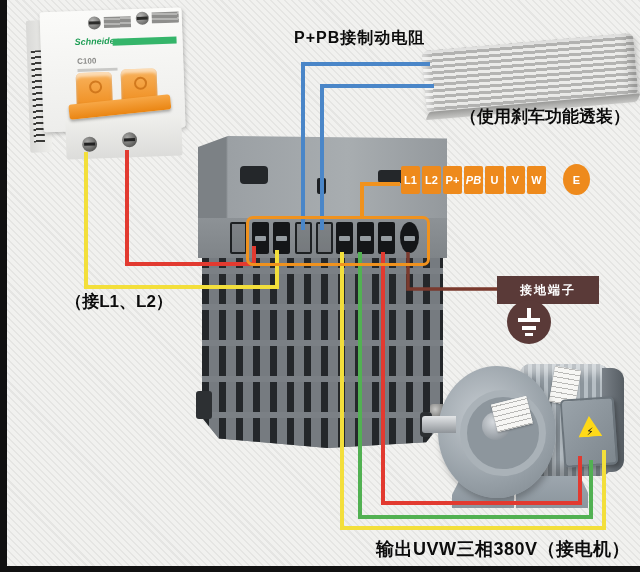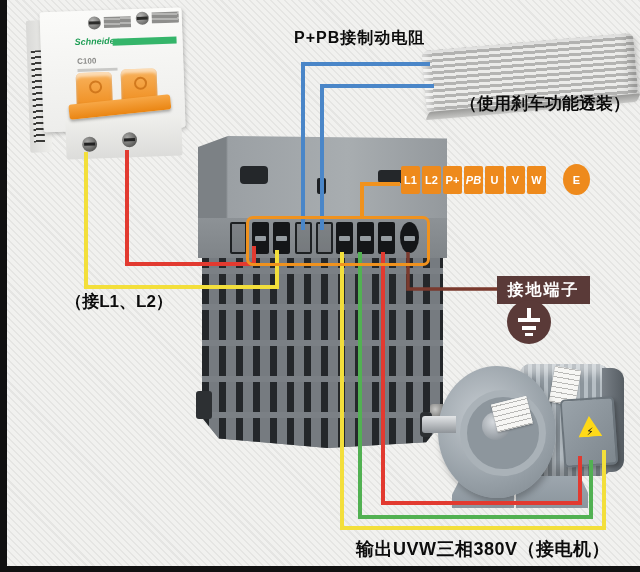--- a/index.html
+++ b/index.html
@@ -57,21 +57,21 @@
   .vfd-pin{left:232px;top:268px;width:15px;height:15px;background:radial-gradient(circle at 35% 35%,#c7c7c5,#5a5a58);border-radius:3px;}
 
   
   .oj-box{left:246px;top:216px;width:178px;height:44px;border:3px solid #f0921e;border-radius:7px;}
 
   
   .tcell{position:absolute;top:166px;width:19px;height:28px;background:#ee8a1c;color:#fff;font-weight:bold;font-size:11px;display:flex;align-items:center;justify-content:center;border-radius:2px;}
   .tcell.circle{border-radius:50%;width:27px;height:31px;top:164px;}
 
   
-  .gnd-box{left:497px;top:276px;width:93px;height:28px;background:#5a3a38;color:#fff;font-weight:bold;font-size:16px;display:flex;align-items:center;justify-content:center;letter-spacing:2px;}
+  .gnd-box{left:497px;top:276px;width:102px;height:28px;background:#5a3a38;color:#fff;font-weight:bold;font-size:12px;display:flex;align-items:center;justify-content:center;letter-spacing:2px;}
   .gnd-circle{left:507px;top:300px;width:44px;height:44px;border-radius:50%;background:#5a3a38;}
   .gnd-stem{left:20px;top:8px;width:4px;height:10px;background:#fff;}
   .gnd-b1{left:11px;top:18px;width:22px;height:4px;background:#fff;}
   .gnd-b2{left:15px;top:26px;width:14px;height:4px;background:#fff;}
   .gnd-b3{left:18px;top:33px;width:8px;height:3px;background:#fff;}
 
   
   .motor{left:424px;top:360px;width:202px;height:152px;}
   .mt-footL{left:28px;top:104px;width:62px;height:44px;background:linear-gradient(180deg,#a6afb6,#8b959d);clip-path:polygon(25% 0,75% 0,100% 70%,100% 100%,0 100%,0 70%);}
   .mt-footR{left:92px;top:100px;width:72px;height:48px;background:linear-gradient(180deg,#a6afb6,#8b959d);clip-path:polygon(22% 0,78% 0,100% 68%,100% 100%,0 100%,0 68%);}
@@ -86,23 +86,23 @@
   .mt-label1{left:70px;top:40px;width:36px;height:28px;background:#f6f6f4;transform:rotate(-14deg);box-shadow:0 1px 2px rgba(0,0,0,.3);
     background-image:repeating-linear-gradient(0deg,#b9b9b7 0 1px,#f6f6f4 1px 5px);}
   .mt-label2{left:128px;top:8px;width:26px;height:36px;background:#f6f6f4;transform:rotate(10deg);box-shadow:0 1px 2px rgba(0,0,0,.3);
     background-image:repeating-linear-gradient(0deg,#b9b9b7 0 1px,#f6f6f4 1px 5px);}
   .mt-tbox{left:138px;top:38px;width:50px;height:64px;background:linear-gradient(135deg,#9aa3aa,#7e878e);border:2px solid #6b747b;border-radius:5px;transform:rotate(-4deg);box-shadow:2px 3px 4px rgba(0,0,0,.3);}
   .mt-warn{left:14px;top:16px;width:24px;height:21px;background:#ffd918;clip-path:polygon(50% 0,100% 100%,0 100%);display:flex;align-items:flex-end;justify-content:center;font-size:10px;line-height:11px;color:#111;}
 
   
   .cap{color:#0c0c0c;font-weight:bold;}
   .cap-brake{left:294px;top:28px;font-size:16px;letter-spacing:1px;}
-  .cap-note{left:460px;top:92px;font-size:17px;}
+  .cap-note{left:460px;top:105px;font-size:17px;}
   .cap-input{left:44px;top:291px;width:150px;text-align:center;font-size:17px;line-height:22px;}
-  .cap-output{left:356px;top:537px;font-size:18px;letter-spacing:0.5px;}
+  .cap-output{left:376px;top:537px;font-size:18px;letter-spacing:0.5px;}
   .watermark{left:472px;top:539px;font-size:21px;font-weight:bold;letter-spacing:2px;color:rgba(245,245,243,.25);-webkit-text-stroke:1.2px #aeaeac;}
 
   svg.wires{left:0;top:0;pointer-events:none;}
 </style>
 </head>
 <body>
 
 <div id="stage">
 
   <div class="abs bar-left"></div>

